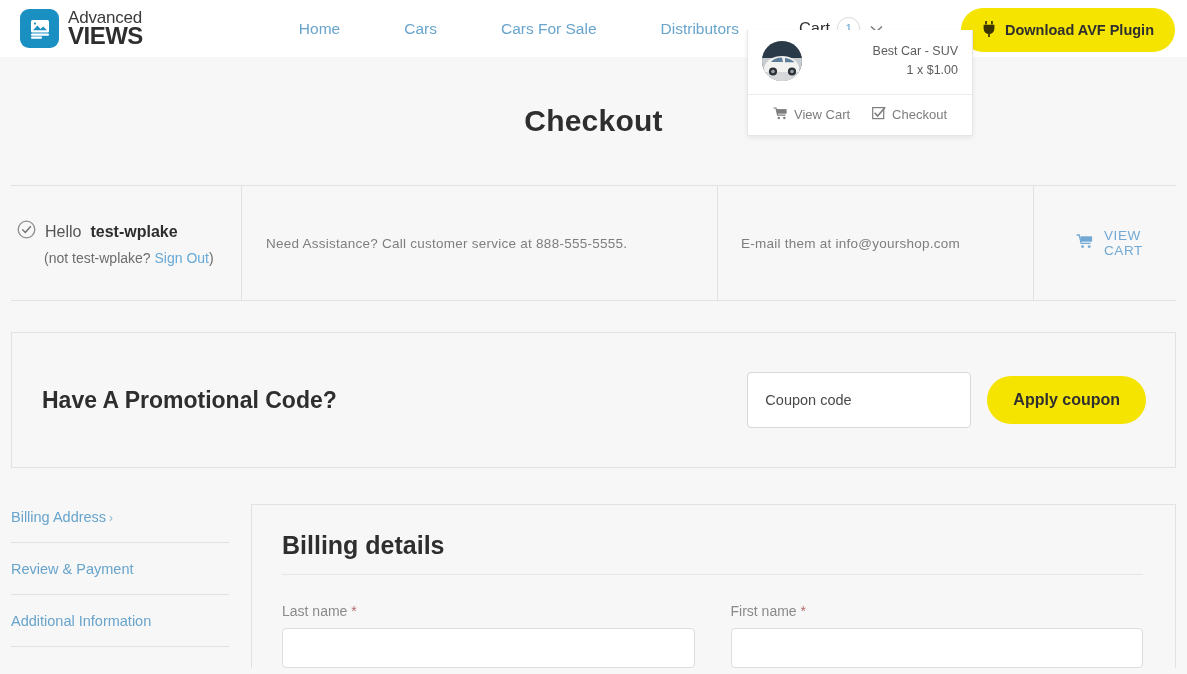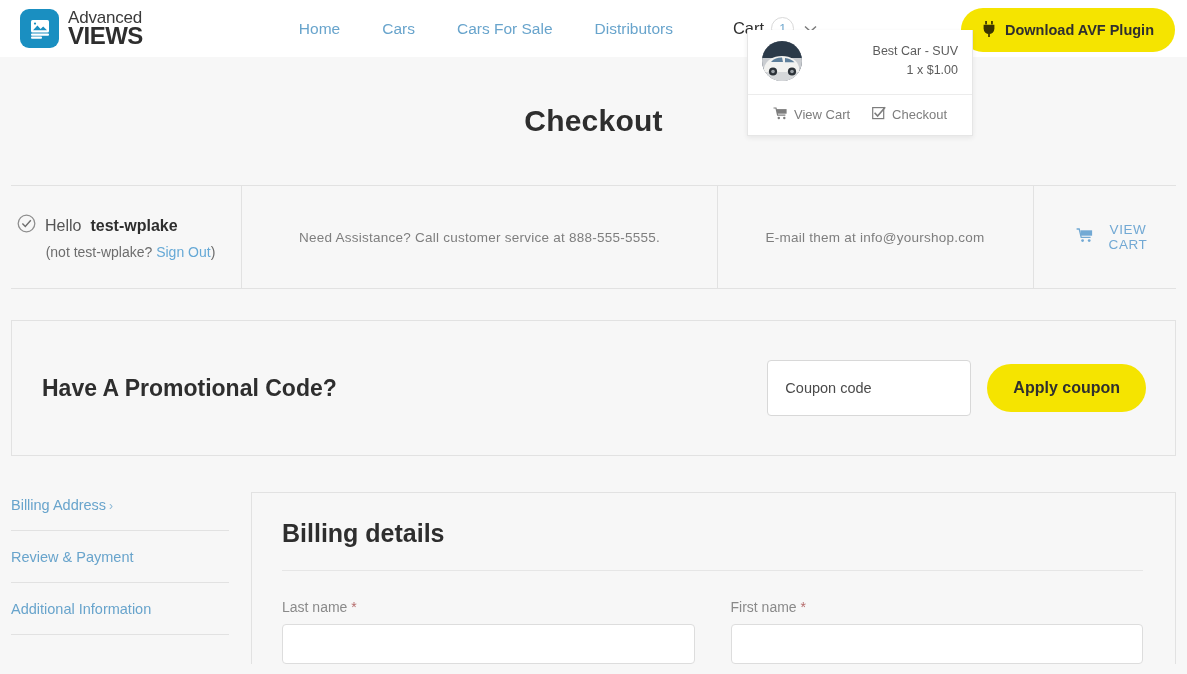--- a/index.html
+++ b/index.html
@@ -51,21 +51,21 @@
     font-weight: bold;
     color: #2e2e2e;
     letter-spacing: -0.5px;
     display: block;
     margin-top: -2px;
   }
 
   .nav {
     display: flex;
     align-items: center;
-    gap: 42px;
+    gap: 64px;
     margin-left: 156px;
   }
   .nav a {
     color: #68a4cc;
     text-decoration: none;
     font-size: 15.5px;
   }
 
   .cart-area {
     margin-left: 60px;
@@ -174,24 +174,23 @@
     font-weight: bold;
     color: #2e2e2e;
     letter-spacing: 0.2px;
   }
 
   
   .infobar {
     margin: 0 11px;
     border-top: 1px solid #e2e2e2;
     border-bottom: 1px solid #e2e2e2;
-    height: 104px;
+    height: 116px;
     display: flex;
     align-items: stretch;
-    text-align: center;
   }
   .infocell {
     display: flex;
     flex-direction: column;
     justify-content: center;
     border-right: 1px solid #e2e2e2;
     padding: 0 24px;
   }
   .infocell:last-child { border-right: none; }
   .cell-user { width: 231px; padding-left: 6px; }
@@ -239,21 +238,21 @@
     align-items: center;
     padding: 0 29px 0 30px;
   }
   .coupon-title {
     font-size: 23px;
     font-weight: bold;
     color: #2e2e2e;
     flex: 1;
   }
   .coupon-input {
-    width: 204px;
+    width: 224px;
     height: 56px;
     border: 1px solid #d8d8d8;
     border-radius: 4px;
     background: #fff;
     padding: 0 17px;
     font-size: 14.5px;
     color: #4a4a4a;
     font-family: "Liberation Sans", sans-serif;
     outline: none;
   }
@@ -301,21 +300,21 @@
     border: 1px solid #e2e2e2;
     border-bottom: none;
     background: #f7f7f7;
     padding: 26px 32px 0 30px;
     min-height: 160px;
   }
   .billing-title {
     font-size: 25px;
     font-weight: bold;
     color: #2e2e2e;
-    padding-bottom: 22px;
+    padding-bottom: 14px;
     border-bottom: 1px solid #e6e6e6;
   }
   .field-row {
     display: flex;
     gap: 36px;
     margin-top: 28px;
   }
   .field { flex: 1; }
   .field-label {
     font-size: 14px;

